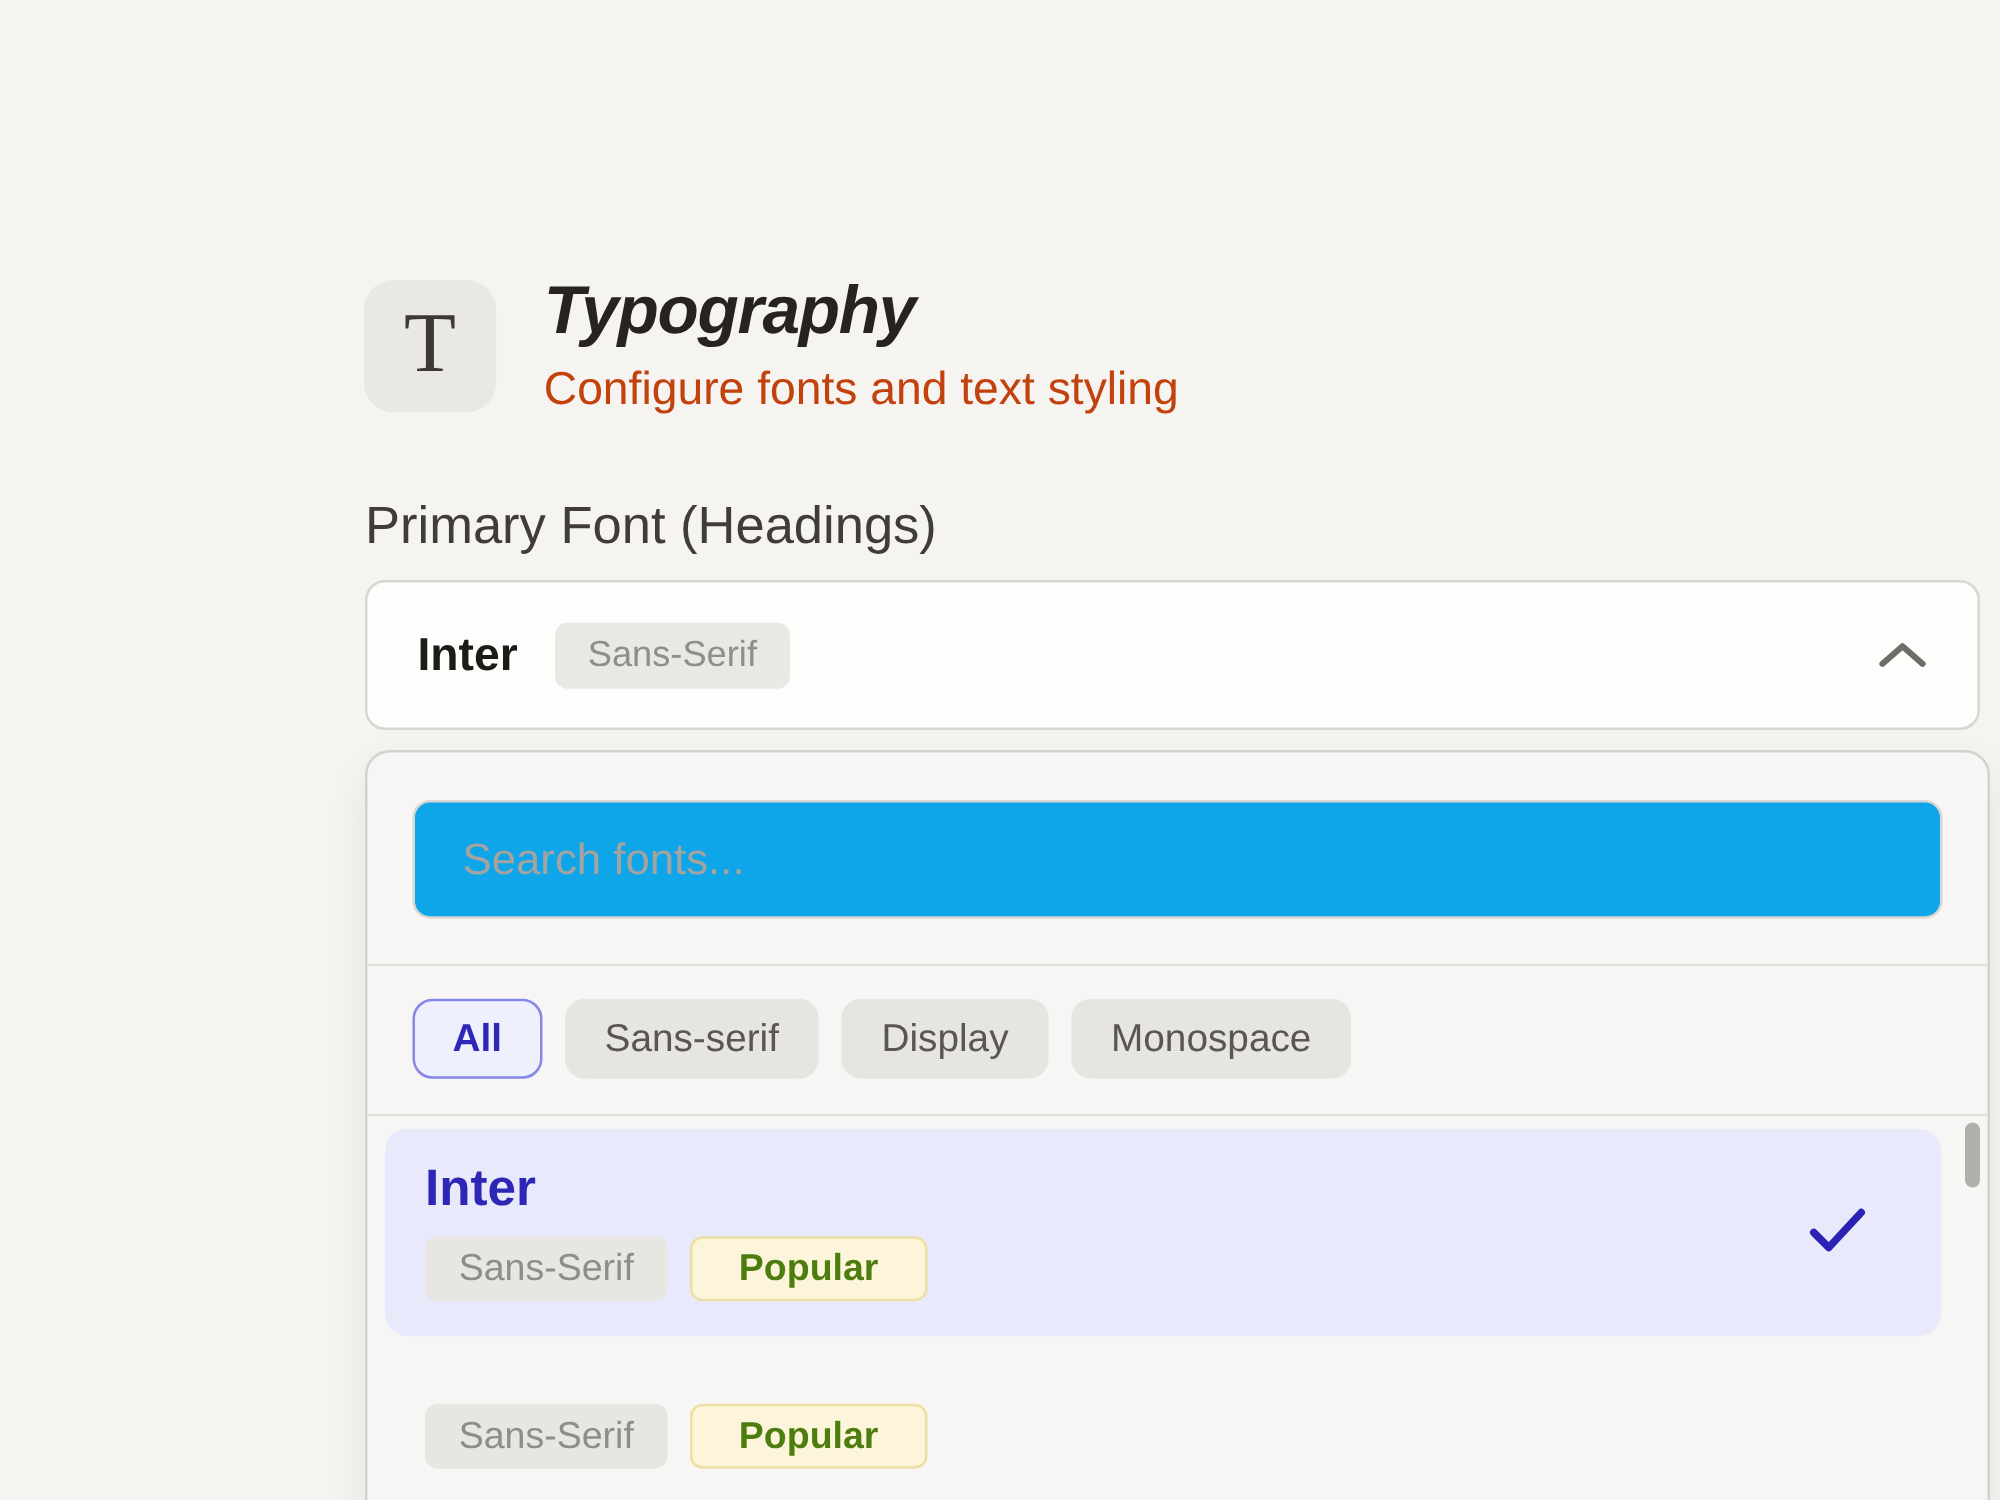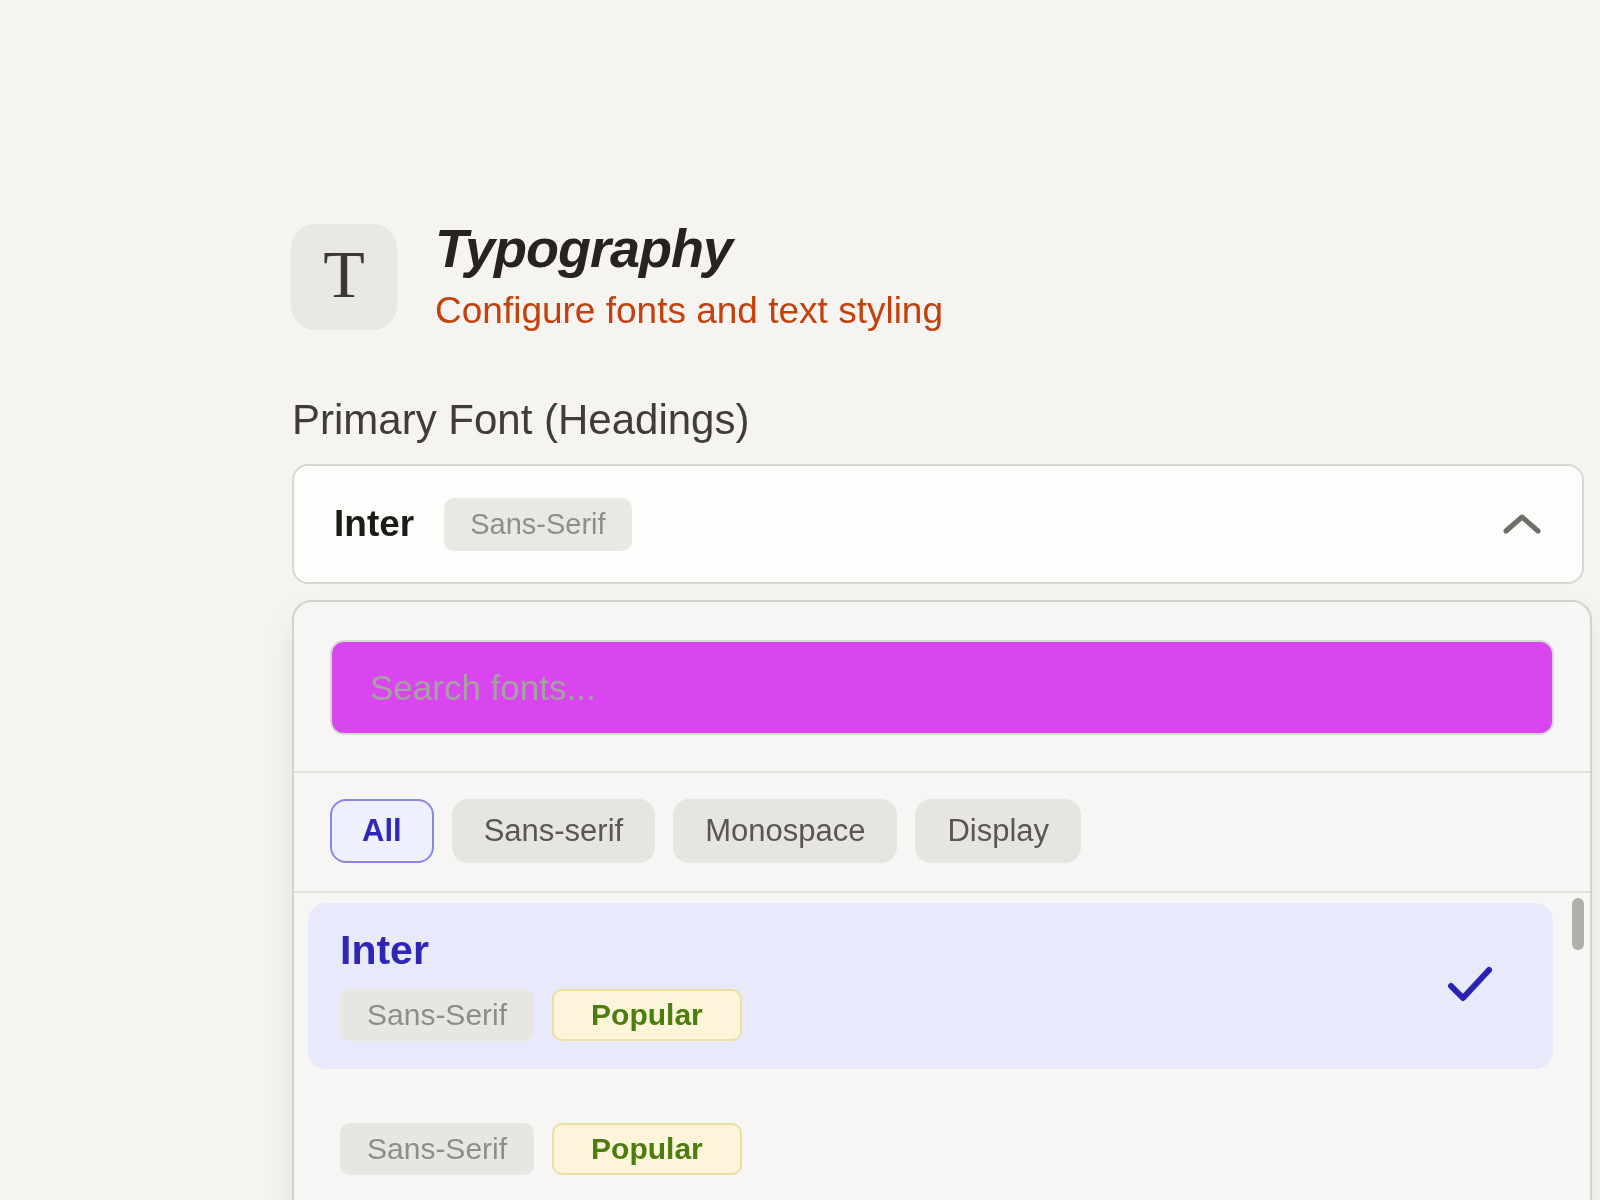--- a/index.html
+++ b/index.html
@@ -98,21 +98,21 @@
     width: 1300px; height: 640px;
     background: #f7f6f4;
     border: 2px solid #d3d2cf;
     border-radius: 20px;
     box-shadow: 0 14px 34px rgba(0,0,0,0.07);
     overflow: hidden;
   }
   .search-wrap { padding: 38px 36px 36px 36px; }
   .search-input {
     width: 100%; height: 95px;
-    background: #d946ef;
+    background: #0ea5e9;
     border: 2px solid #d8d7d4;
     border-radius: 14px;
     font-family: "Liberation Sans", sans-serif;
     font-size: 35px;
     color: #2a2825;
     padding: 0 38px;
     outline: none;
   }
   .search-input::placeholder { color: #a5a3a0; }
   .divider { height: 2px; background: #e2e1de; }
@@ -216,22 +216,22 @@
 
     <div class="search-wrap">
       <input class="search-input" type="text" placeholder="Search fonts..." style="">
     </div>
 
     <div class="divider"></div>
 
     <div class="chips-row">
       <button class="chip active">All</button>
       <button class="chip">Sans-serif</button>
+      <button class="chip">Display</button>
       <button class="chip">Monospace</button>
-      <button class="chip">Display</button>
     </div>
 
     <div class="divider"></div>
 
     <div class="font-list">
 
       <div class="font-item selected">
         <div>
           <div class="font-name">Inter</div>
           <div class="badge-row">

